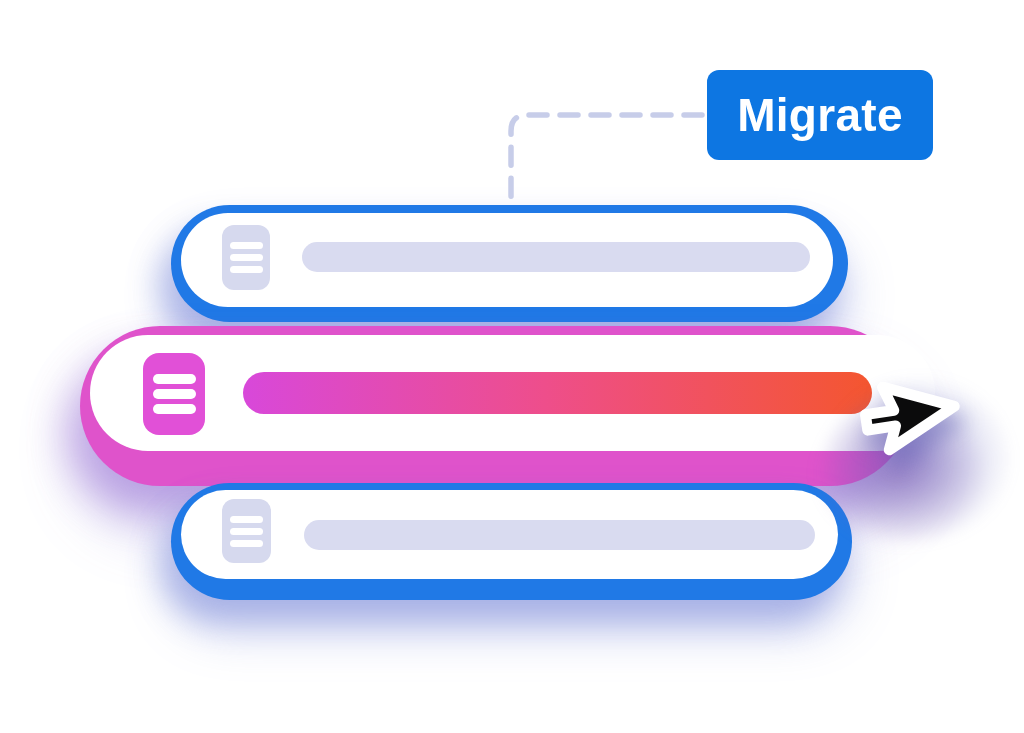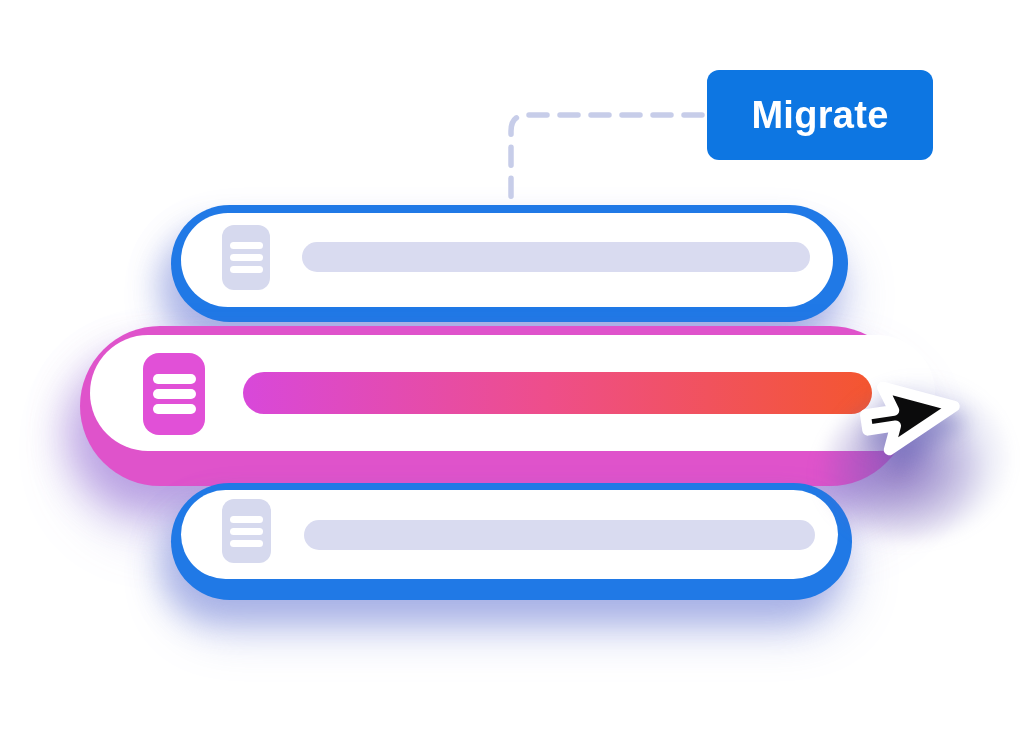--- a/index.html
+++ b/index.html
@@ -5,21 +5,21 @@
   html,body{margin:0;padding:0;background:#ffffff;}
   .stage{
     position:relative;width:1024px;height:733px;background:#ffffff;overflow:hidden;
     font-family:"Liberation Sans", sans-serif;
   }
   
   .migrate-btn{
     position:absolute;left:707px;top:70px;width:226px;height:90px;
     background:var(--button-blue,#0d76e2);border:none;border-radius:12px;
     color:#ffffff;font-family:"Liberation Sans",sans-serif;
-    font-size:38px;font-weight:700;letter-spacing:.3px;cursor:pointer;
+    font-size:46px;font-weight:700;letter-spacing:.3px;cursor:pointer;
     display:flex;align-items:center;justify-content:center;
   }
   
   .connector{position:absolute;left:0;top:0;pointer-events:none;}
   
   .row-back{position:absolute;border-radius:70px;}
   .row-front{position:absolute;background:#ffffff;display:flex;align-items:center;}
   .row-back.blue{
     background:var(--row-accent-blue,#2079e6);
     box-shadow:-12px 22px 30px rgba(116,130,214,.45), 0 32px 48px rgba(116,130,214,.32);

